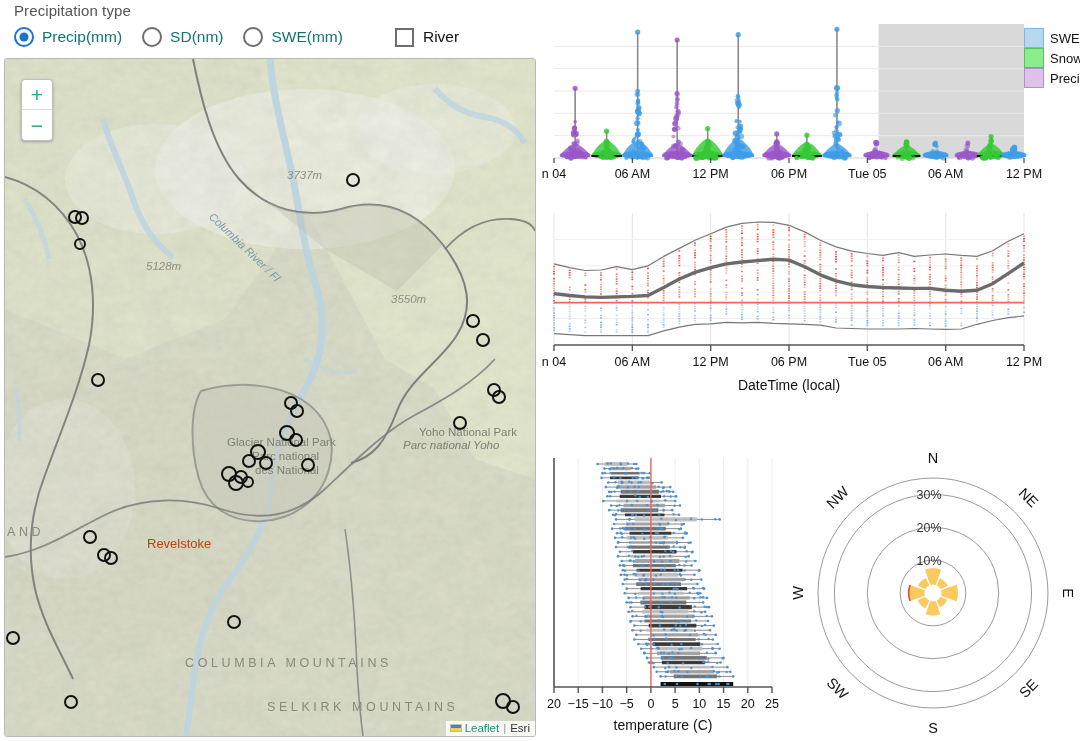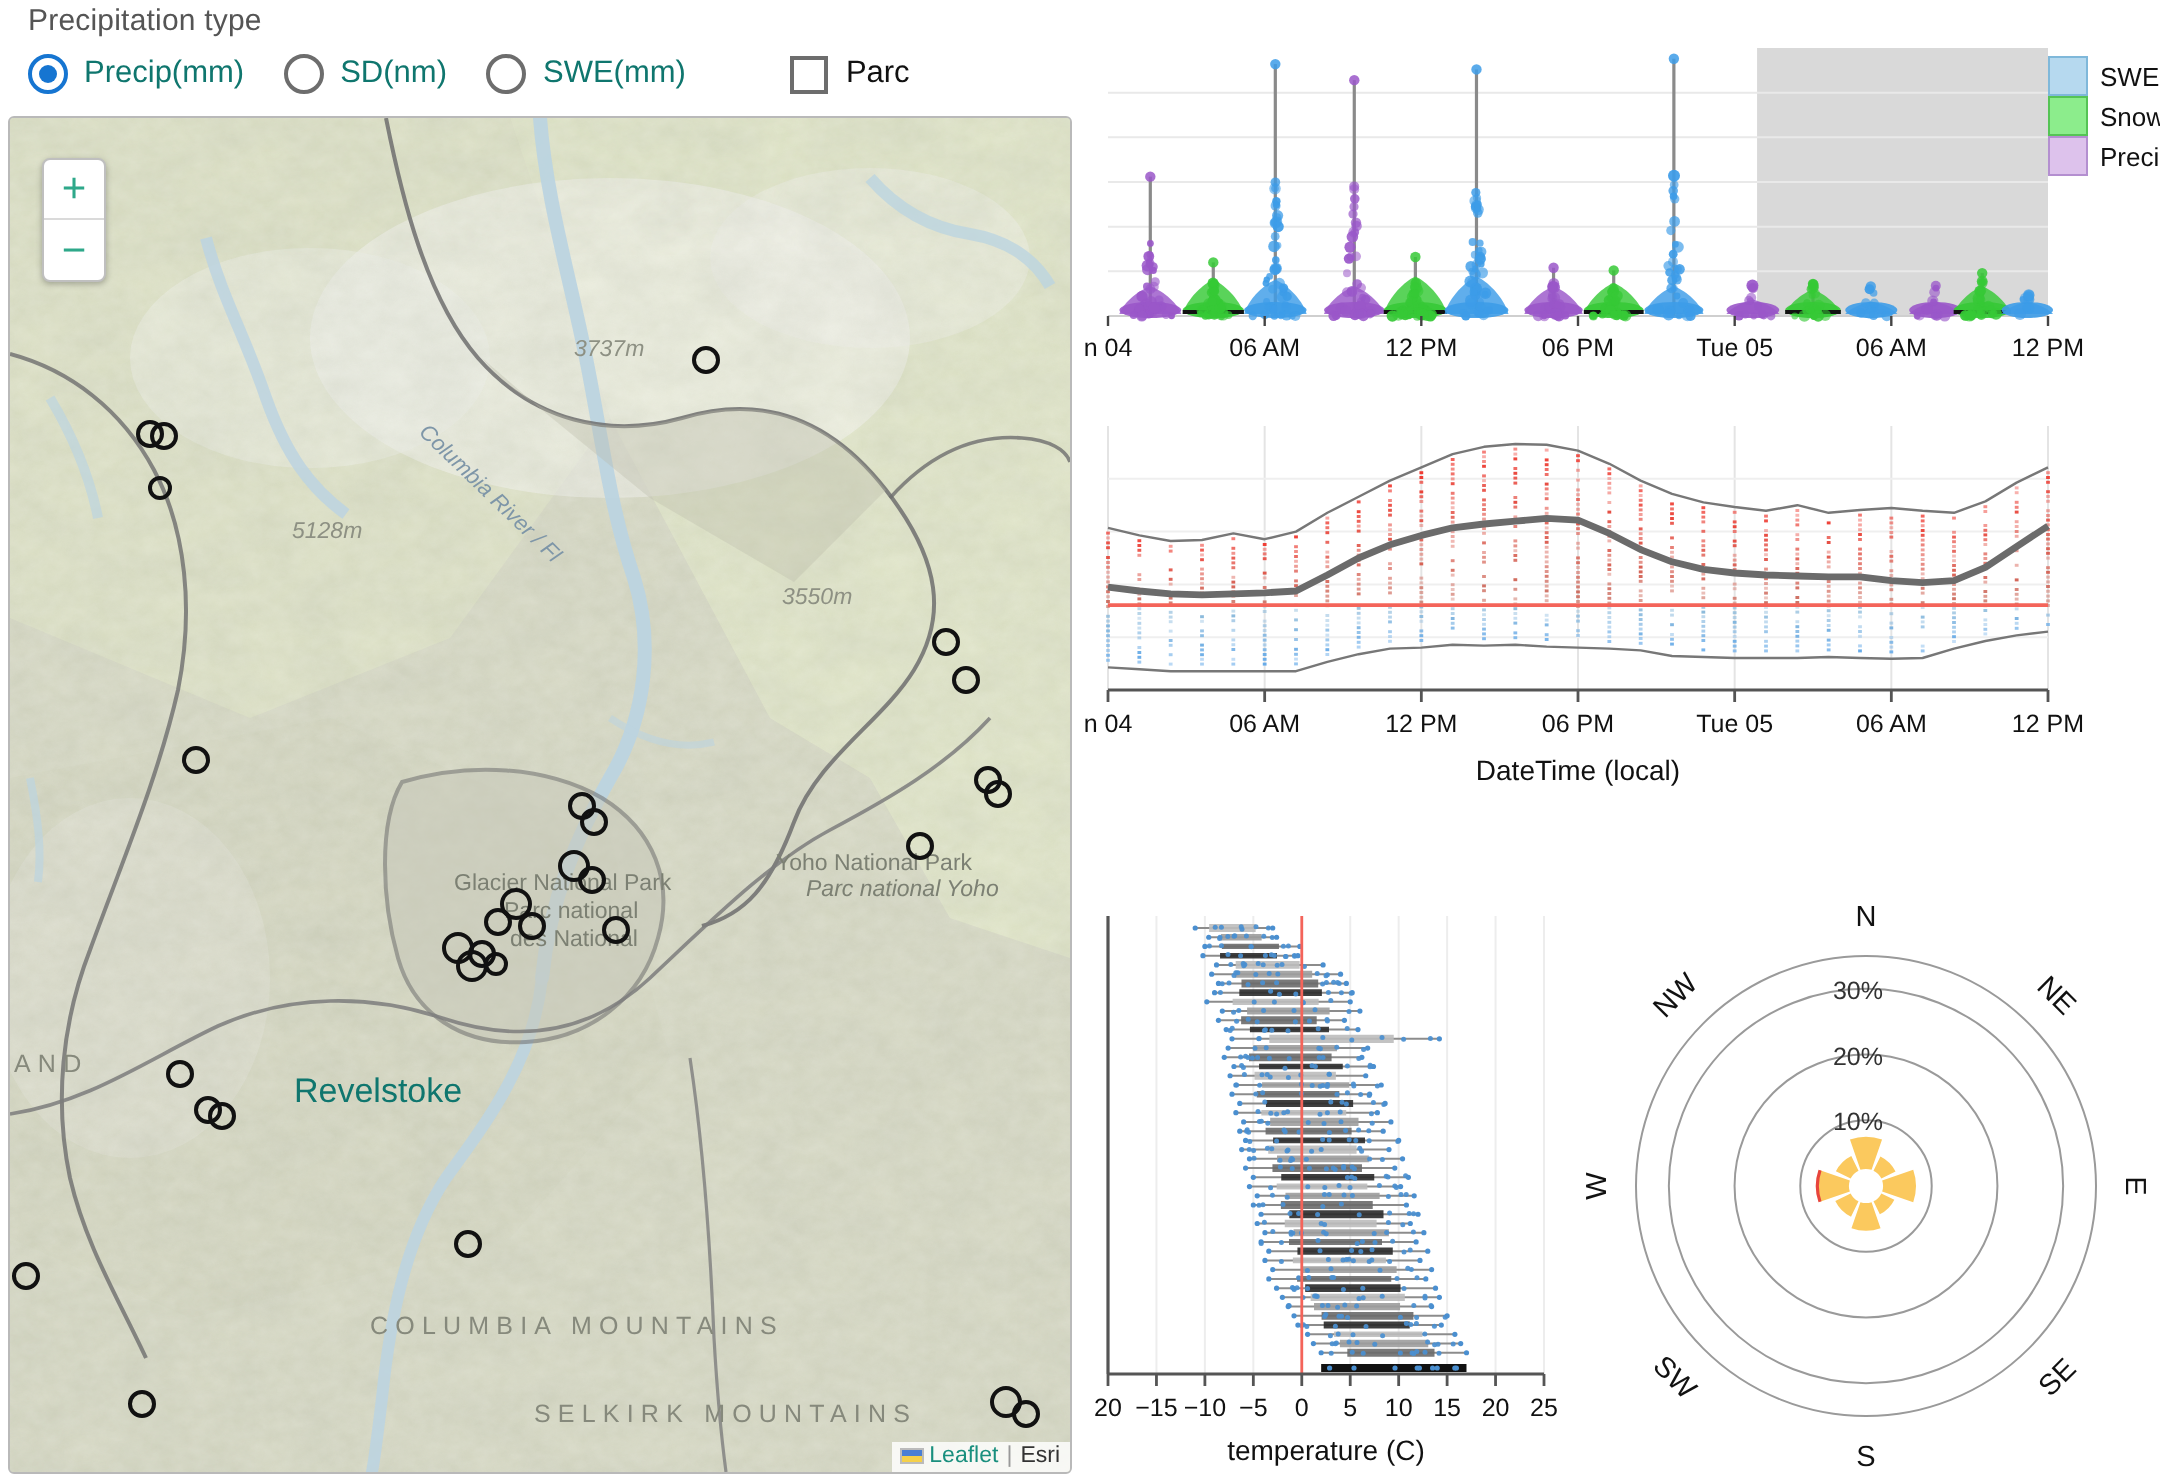--- a/index.html
+++ b/index.html
@@ -79,21 +79,21 @@
   #attrib a { color:#1a8f7e; text-decoration:none; }
   #attrib .sep { margin:0 4px; color:#999; }
 
   .map-label {
     position:absolute; z-index:20; color:#6a6e63;
     font-family:"Liberation Sans", sans-serif;
     white-space:nowrap; pointer-events:none;
   }
   .lbl-park { font-size:11.5px; color:#7c8073; text-align:center; }
   .lbl-range { font-size:12.5px; letter-spacing:3.6px; color:#86897c; }
-  .lbl-city  { font-size:17px; color:#0f766e; }
+  .lbl-city  { font-size:13px; color:#c2410c; }
   .lbl-elev  { font-size:11.5px; color:#8d9083; font-style:italic; }
   .lbl-river { font-size:11px; color:#7e96a8; font-style:italic; }
 
   .site-dot {
     position:absolute; z-index:25;
     border:2.1px solid #111; border-radius:50%;
     background:transparent; cursor:pointer;
   }
 
   
@@ -142,21 +142,21 @@
         <span class="radio-label">SD(nm)</span>
       </label>
 
       <label class="radio-item">
         <span class="radio-mark"></span>
         <span class="radio-label">SWE(mm)</span>
       </label>
 
       <label class="check-item">
         <span class="check-mark"></span>
-        <span class="check-label">Parc</span>
+        <span class="check-label">River</span>
       </label>
 
     </div>
   </div>
 
   <div id="map">
     <div id="map-canvas">
         <svg width="530" height="677" viewBox="0 0 530 677" class="map-svg">
           <defs>
             <filter id="terr" x="0%" y="0%" width="100%" height="100%">
@@ -206,21 +206,21 @@
       <span class="sep">|</span>
       <span>Esri</span>
     </div>
   <div class="map-label lbl-elev" style="left: 282px; top: 110px;">3737m</div>
       <div class="map-label lbl-elev" style="left: 141px; top: 201px;">5128m</div>
       <div class="map-label lbl-elev" style="left: 386px; top: 234px;">3550m</div>
       <div class="map-label lbl-river" style="left: 193px; top: 182px; transform: rotate(44deg);">Columbia River / Fl</div>
       <div class="map-label lbl-park" style="left: 222px; top: 377px;">Glacier National Park</div>
       <div class="map-label lbl-park" style="left: 247px; top: 391px;">Parc national</div>
       <div class="map-label lbl-park" style="left: 250px; top: 405px;">des National</div>
-      <div class="map-label lbl-park" style="left: 383px; top: 367px;">Yoho National Park</div>
+      <div class="map-label lbl-park" style="left: 414px; top: 367px;">Yoho National Park</div>
       <div class="map-label lbl-park" style="left: 398px; top: 380px; font-style: italic;">Parc national Yoho</div>
       <div class="map-label lbl-range" style="left: 2px; top: 466px;">AND</div>
       <div class="map-label lbl-city" style="left: 142px; top: 477px;">Revelstoke</div>
       <div class="map-label lbl-range" style="left: 180px; top: 597px;">COLUMBIA MOUNTAINS</div>
       <div class="map-label lbl-range" style="left: 262px; top: 641px;">SELKIRK MOUNTAINS</div>
       <div class="site-dot" style="left: 341px; top: 114px; width: 14px; height: 14px;"></div>
       <div class="site-dot" style="left: 63px; top: 151px; width: 14px; height: 14px;"></div>
       <div class="site-dot" style="left: 70px; top: 152px; width: 14px; height: 14px;"></div>
       <div class="site-dot" style="left: 69px; top: 179px; width: 12px; height: 12px;"></div>
       <div class="site-dot" style="left: 461px; top: 255px; width: 14px; height: 14px;"></div>

